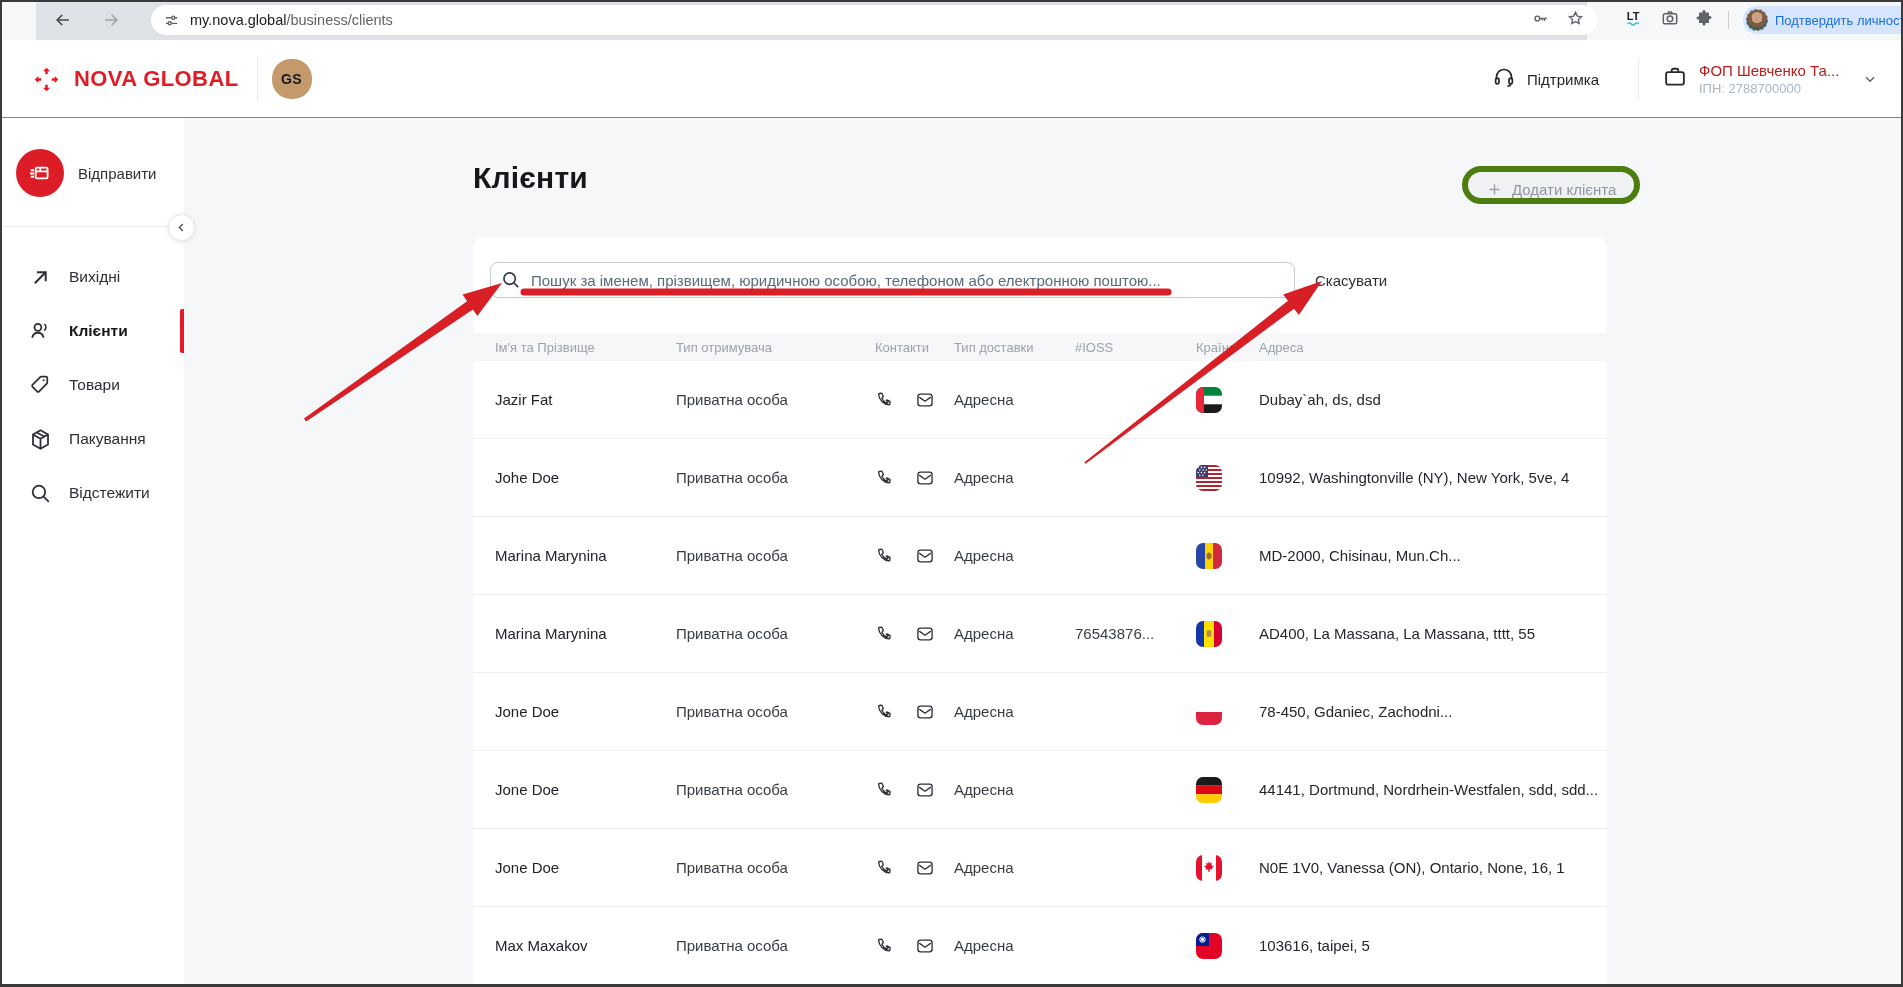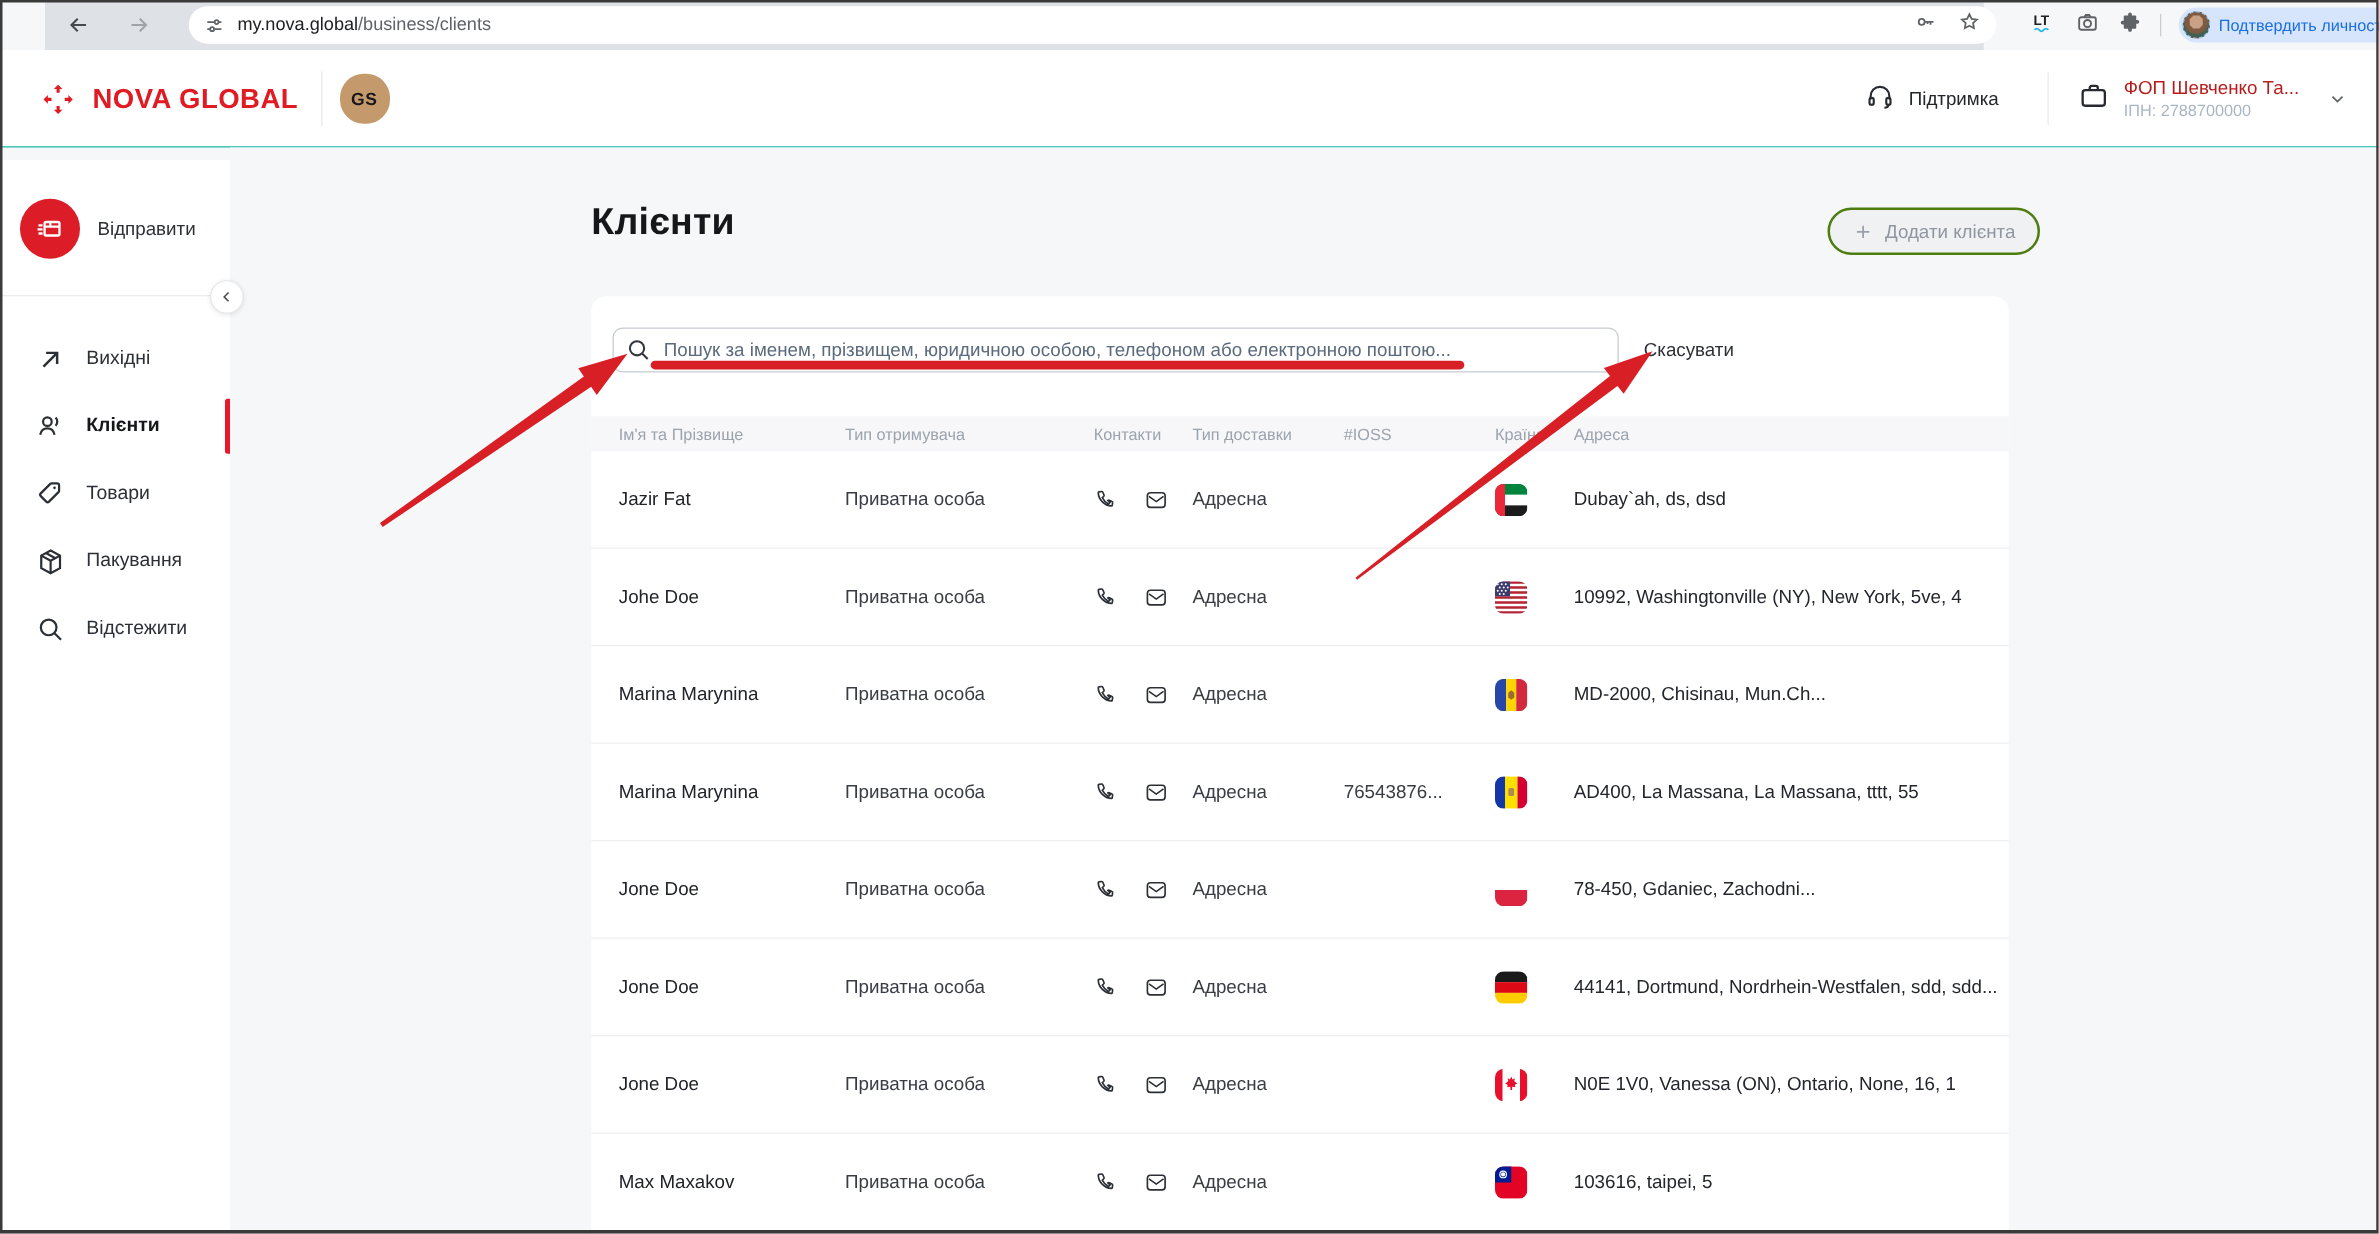--- a/index.html
+++ b/index.html
@@ -32,37 +32,37 @@
   .support { position:absolute; left:1492px; top:0; height:78px; display:flex; align-items:center; gap:11px; color:#23262b; }
   .support-label { font-size:15px; color:#23262b; }
   .hdr-sep { position:absolute; left:1638px; top:58px; width:1px; height:42px; background:#e9eaec; top:18px; height:42px; }
   .account { position:absolute; left:1662px; top:0; height:78px; display:flex; align-items:center; gap:11px; }
   .acc-texts { display:flex; flex-direction:column; gap:2px; }
   .acc-name { font-size:15px; font-weight:500; color:#b91c1c; white-space:nowrap; }
   .acc-ipn { font-size:13px; color:#a9b6c3; }
   .acc-chevron { margin-left:12px; color:#5b6168; display:flex; }
 
   
-  .sidebar { position:absolute; left:0; top:128px; width:184px; bottom:0; background:#fff;padding-left:32px; }
+  .sidebar { position:absolute; left:0; top:118px; width:184px; bottom:0; background:#fff;padding-left:32px; }
   .send-item { position:absolute; left:0; top:30px; width:184px; height:50px; display:flex; align-items:center; cursor:pointer; }
   .send-circle { position:absolute; left:16px; width:48px; height:48px; border-radius:50%; background:#dc1c26; display:flex; align-items:center; justify-content:center; }
   .send-label { position:absolute; left:78px; font-size:15px; color:#2d3237; }
   .side-divider { position:absolute; left:0; top:108px; width:184px; height:1px; background:#ececee; }
   .collapse-btn { position:absolute; left:168px; top:96px; width:27px; height:27px; border-radius:50%; background:#fff; border:1px solid #e7e8ea; box-shadow:0 1px 4px rgba(0,0,0,.1); display:flex; align-items:center; justify-content:center; color:#4b5056; z-index:6; }
   .nav-list { position:absolute; left:0; top:132px; width:184px; }
   .nav-item { position:relative; height:54px; display:flex; align-items:center; padding-left:28px; gap:16px; color:#2b2f36; cursor:pointer; }
   .nav-item .nv-icon { width:25px; height:25px; display:flex; color:#2b2f36; }
   .nav-item .nv-label { font-size:15.5px; }
   .nav-item.active .nv-label { font-weight:700; color:#15171b; }
   .nav-item.active::after { content:""; position:absolute; right:0; top:5px; width:4px; height:44px; background:#e8182c; border-radius:2px 0 0 2px; }
 
   
   .main { position:absolute; left:184px; top:118px; right:0; bottom:0; background:#f6f7f8; }
   .page-title { position:absolute; left:289px; top:43px; font-size:30px; font-weight:700; color:#15171a; letter-spacing:.2px; }
-  .add-btn { position:absolute; left:1278px; top:48px; height:38px; border-radius:19px; border:2px solid #4d7c0f; background:#f0f1f3; color:#8f96a1; font-size:15px; display:flex; align-items:center; gap:9px; padding:0 18px; cursor:pointer; font-family:inherit; }
+  .add-btn { position:absolute; left:1278px; top:48px; height:38px; border-radius:19px; border:6px solid #4d7c0f; background:#f0f1f3; color:#8f96a1; font-size:15px; display:flex; align-items:flex-end; gap:9px; padding:0 18px; cursor:pointer; font-family:inherit; }
   .add-btn .plus { display:flex; color:#9aa0ab; }
 
   .card { position:absolute; left:289px; top:119px; width:1134px; height:940px; background:#fff; border-radius:12px; }
   .search-row { position:relative; padding:25px 17px 0 17px; display:flex; align-items:center; }
   .search-wrap { position:relative; width:805px; }
   .search-input { width:805px; height:36px; border:1px solid #c6cbd2; border-radius:8px; padding:0 12px 0 40px; font-size:15px; color:#2a2f36; font-family:inherit; background:#fff; outline:none; }
   .search-input::placeholder { color:#5b6a7c; opacity:1; }
   .search-ic { position:absolute; left:10px; top:7px; width:22px; height:22px; color:#33383f; display:flex; }
   .cancel-link { margin-left:20px; font-size:15px; color:#2c3036; cursor:pointer; white-space:nowrap; }
 

